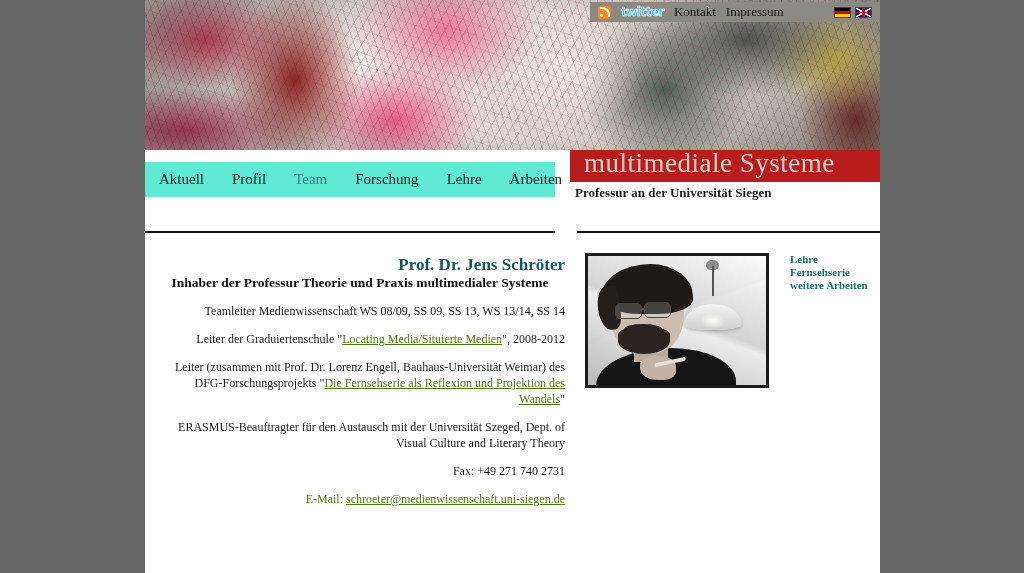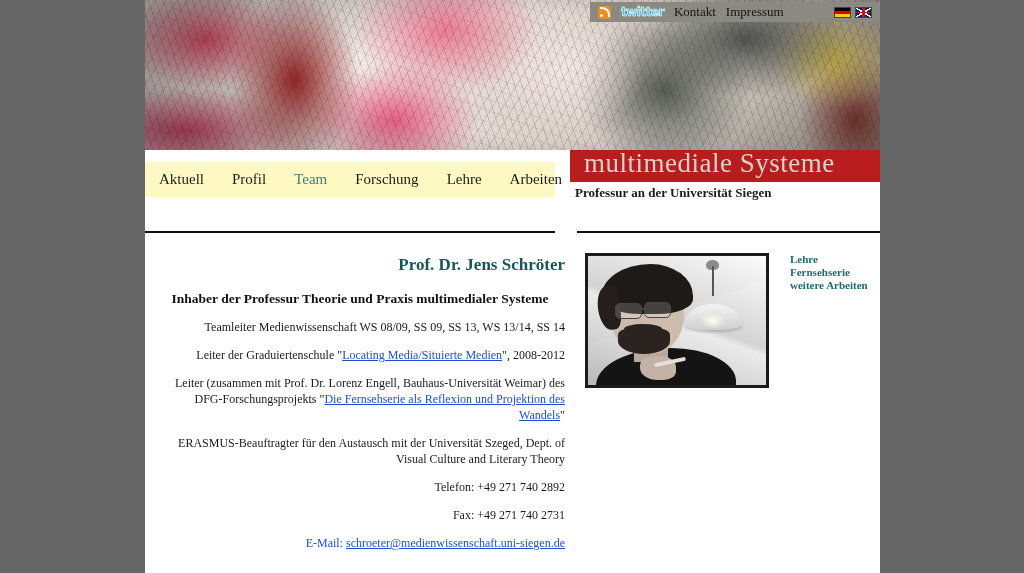--- a/index.html
+++ b/index.html
@@ -173,21 +173,21 @@
     z-index: 4;
   }
 
   
   .navbar {
     position: absolute;
     left: 0;
     top: 162px;
     width: 410px;
     height: 35px;
-    background: #fef9c3;
+    background: #5eead4;
     display: flex;
     align-items: center;
     z-index: 3;
   }
   .navbar a {
     font-family: "Liberation Serif", serif;
     font-size: 15px;
     color: #1b1b1b;
     text-decoration: none;
     padding: 0 14px;
@@ -226,37 +226,37 @@
   }
   h1.person-name {
     margin: 22px 0 0 0;
     font-family: "Liberation Serif", serif;
     font-size: 17px;
     font-weight: bold;
     color: #17565a;
     text-align: right;
   }
   h2.person-role {
-    margin: 16px 0 0 0;
+    margin: 0 0 0 0;
     font-family: "Liberation Serif", serif;
     font-size: 13.5px;
     font-weight: bold;
     color: #111;
     text-align: center;
   }
   p.para {
     margin: 12px 0 0 0;
     font-family: "Liberation Serif", serif;
     font-size: 12px;
     line-height: 16px;
     color: #1a1a1a;
     text-align: right;
   }
   p.para a, .ulink {
-    color: #1d4ed8;
+    color: #4d7c0f;
   }
 
   
   .portrait-wrap {
     position: absolute;
     left: 440px;
     top: 20px;
     width: 184px;
     height: 135px;
     background: #1b1b1b;
@@ -432,21 +432,20 @@
 
       <p class="para"><span>Teamleiter Medienwissenschaft WS 08/09, SS 09, SS 13, WS 13/14, SS 14</span></p>
 
       <p class="para"><span>Leiter der Graduiertenschule "</span><a class="ulink" href="#">Locating Media/Situierte Medien</a><span>", 2008-2012</span></p>
 
 
       <p class="para"><span>Leiter (zusammen mit Prof. Dr. Lorenz Engell, Bauhaus-Universität Weimar) des DFG-Forschungsprojekts "</span><a class="ulink" href="#">Die Fernsehserie als Reflexion und Projektion des Wandels</a><span>"</span></p>
 
       <p class="para"><span>ERASMUS-Beauftragter für den Austausch mit der Universität Szeged, Dept. of Visual Culture and Literary Theory</span></p>
 
-      <p class="para"><span>Telefon: +49 271 740 2892</span></p>
 
       <p class="para"><span>Fax: +49 271 740 2731</span></p>
 
       <p class="para"><span class="ulink">E-Mail: </span><a class="ulink" href="#">schroeter@medienwissenschaft.uni-siegen.de</a></p>
 
     </div>
 
     <div class="portrait-wrap">
       <div class="portrait">
         <div class="wall-shade"></div>

